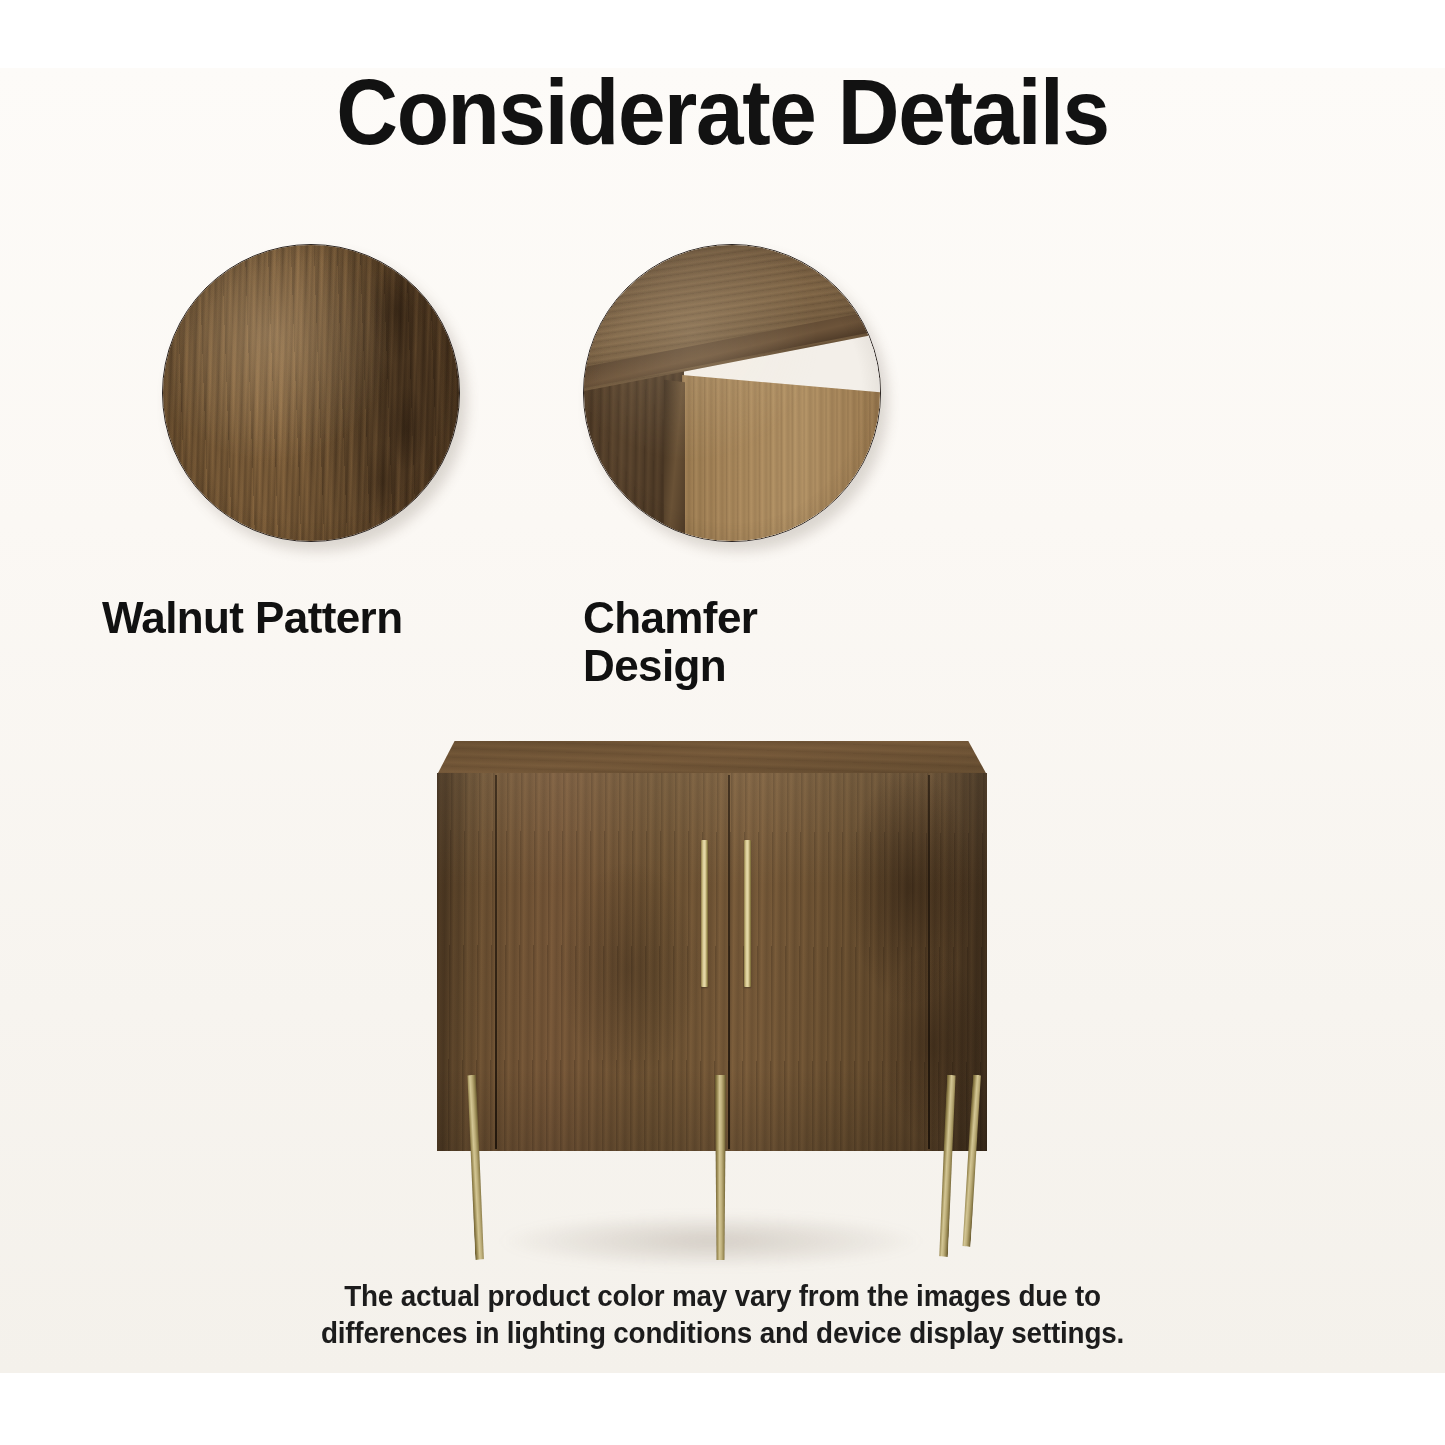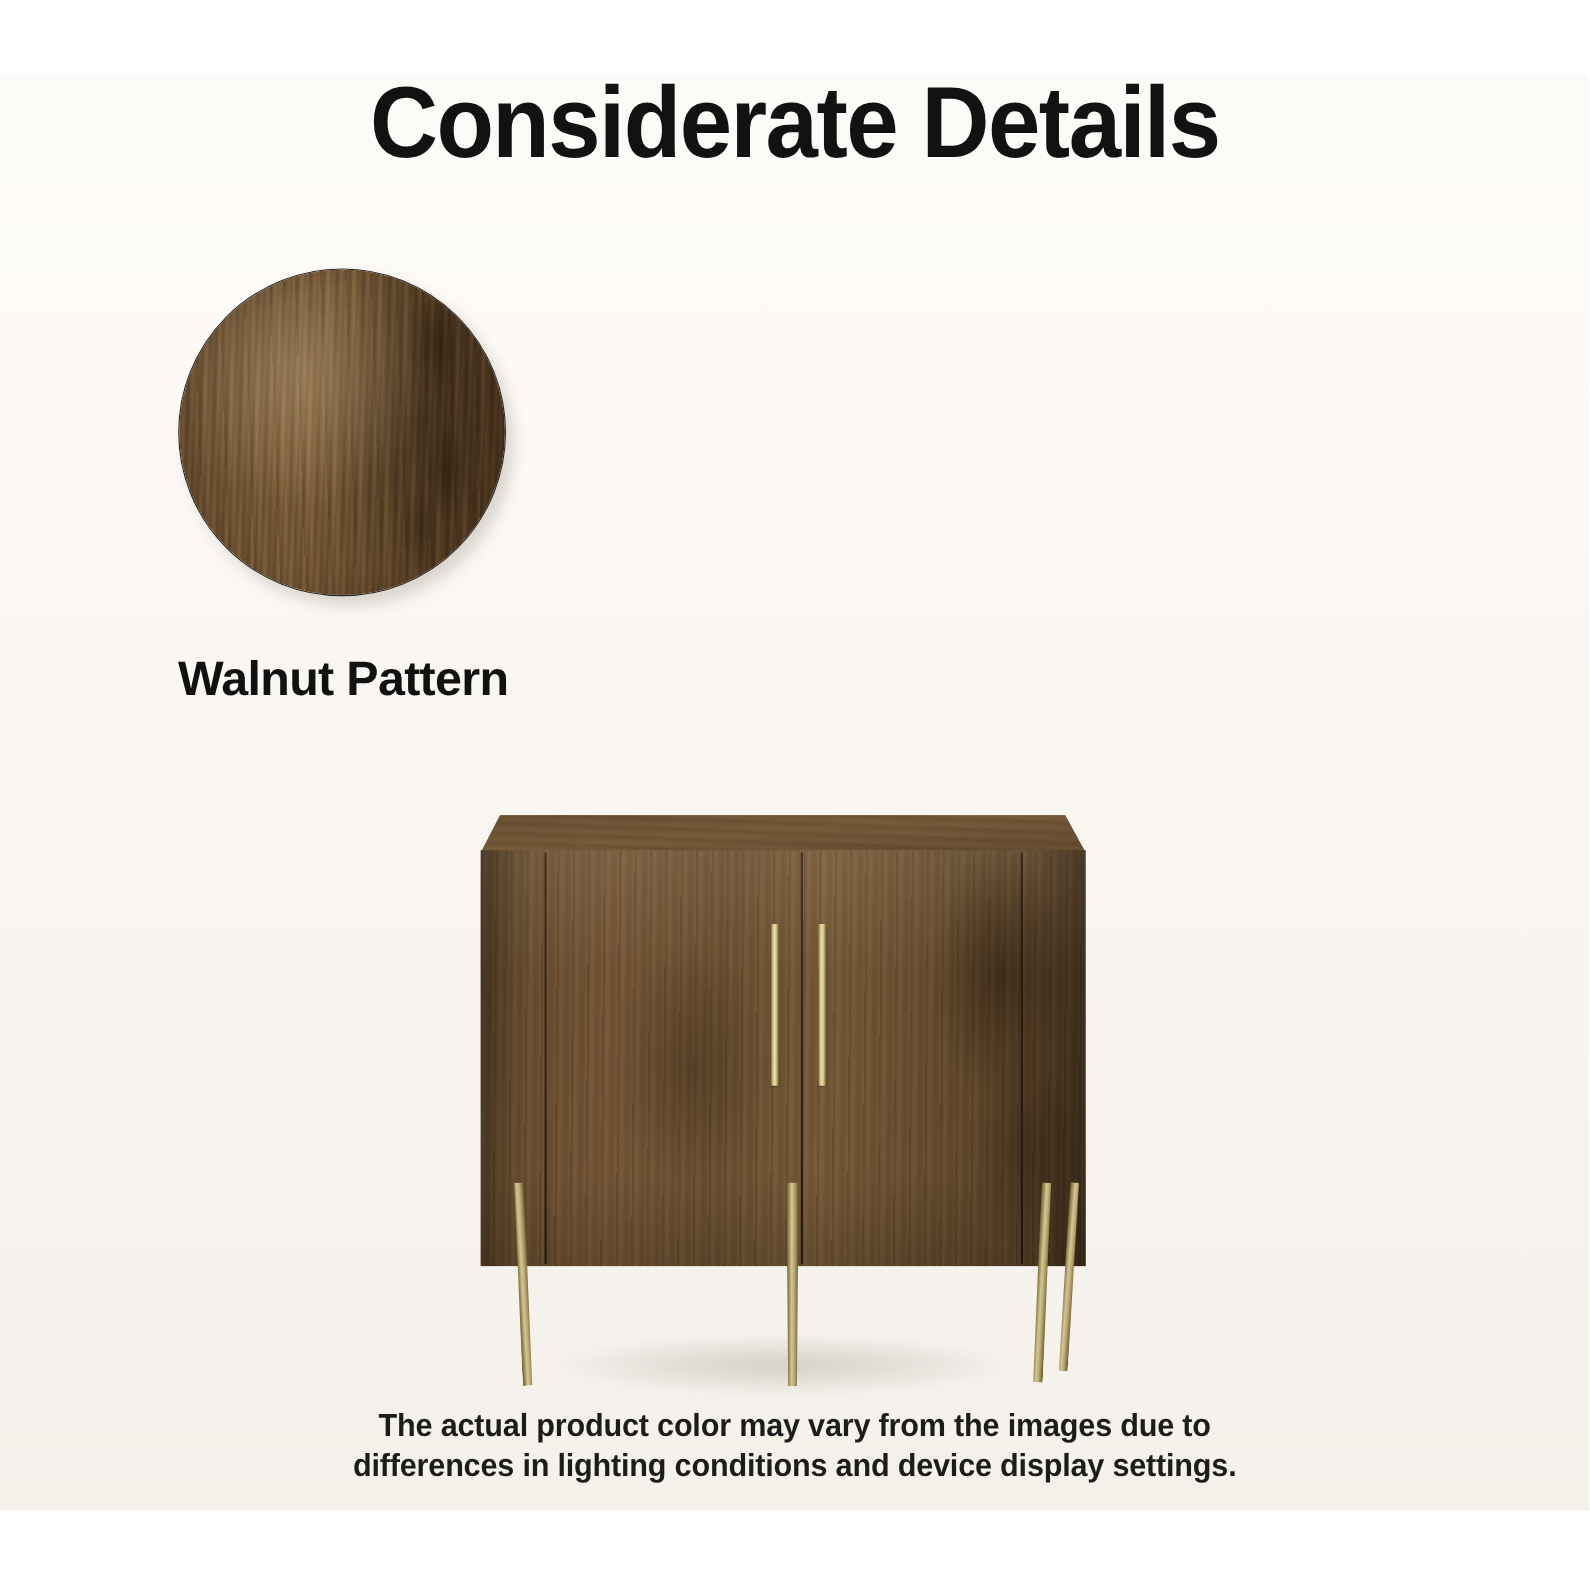--- a/index.html
+++ b/index.html
@@ -222,21 +222,21 @@
     left: 40%; top: 18%;
     width: 16%; height: 28%;
     background: linear-gradient(60deg, #4d4120 0%, #665829 55%, #40371a 100%);
     clip-path: polygon(100% 0%, 100% 40%, 18% 100%, 0% 0%);
     opacity: 0.85;
   }
 
   
   .caption {
     margin-top: 52px;
-    text-align: center;
+    text-align: left;
     font-size: 44px;
     line-height: 1.10;
     font-weight: 700;
     letter-spacing: -0.6px;
     color: #111111;
   }
   .feature.f1 .caption {
     width: 420px;
     margin-left: -60px;
   }
@@ -385,20 +385,35 @@
 
   <div class="feature f1">
     <div class="circle">
       <div class="walnut-fill"></div>
       <div class="walnut-knots"></div>
       <div class="circle-vignette"></div>
     </div>
     <div class="caption">Walnut Pattern</div>
   </div>
 
+  <div class="feature f2">
+    <div class="circle">
+      <div class="chamfer-bg"></div>
+      <div class="ch-left"></div>
+      <div class="ch-top"></div>
+      <div class="ch-topedge"></div>
+      <div class="ch-front"></div>
+      <div class="ch-bevel"></div>
+      <div class="circle-vignette"></div>
+    </div>
+    <div class="caption">
+      <span>Chamfer</span>
+      <span>Design</span>
+    </div>
+  </div>
 
 
   <div class="cabinet">
     <div class="cab-floorshadow"></div>
     <div class="cab-top"></div>
     <div class="cab-body"></div>
     <div class="cab-body-shade"></div>
     <div class="seam s1"></div>
     <div class="seam s2"></div>
     <div class="seam s3"></div>

